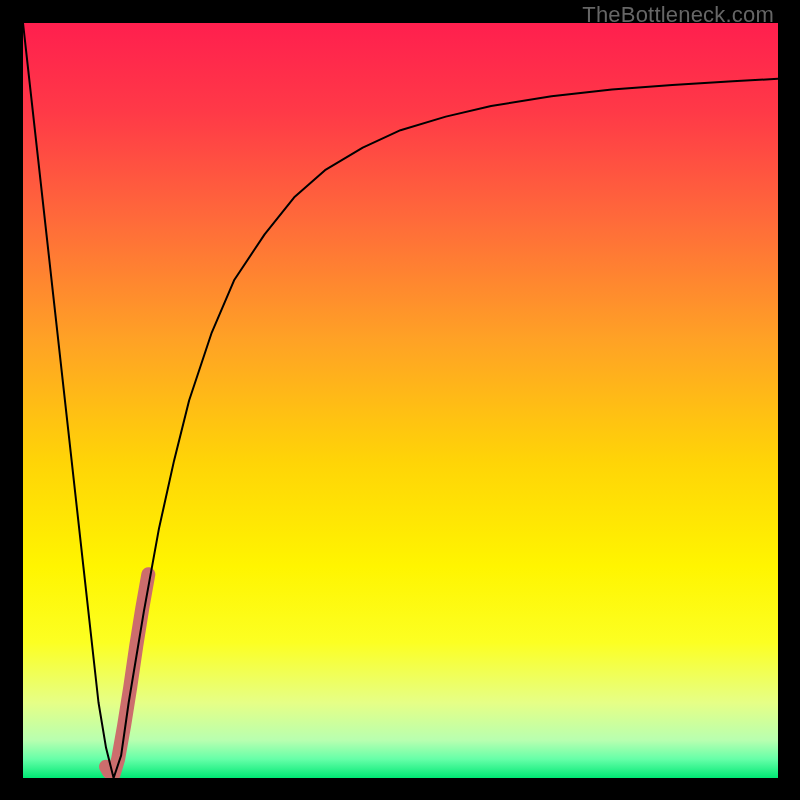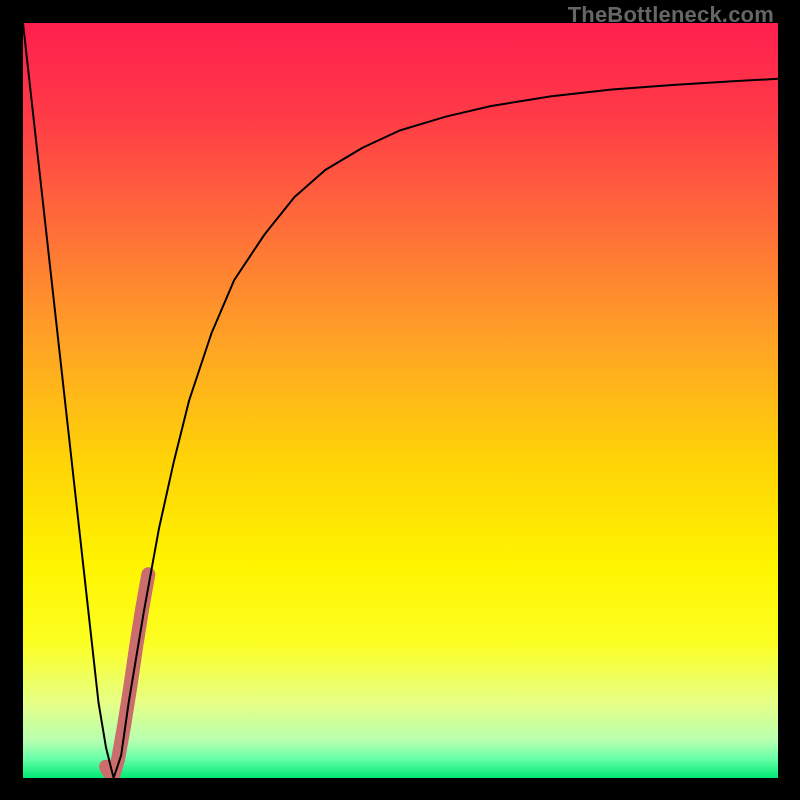--- a/index.html
+++ b/index.html
@@ -28,21 +28,21 @@
   .gradient-bg {
     position: absolute;
     inset: 0;
   }
   .watermark {
     position: absolute;
     top: 2px;
     right: 26px;
     color: #666;
     font-size: 22px;
-    font-weight: 700;
+    font-weight: 400;
     letter-spacing: 0.2px;
     user-select: none;
     margin-left: 30px;
   }
   svg.curves {
     position: absolute;
     inset: 0;
     width: 100%;
     height: 100%;
   }

